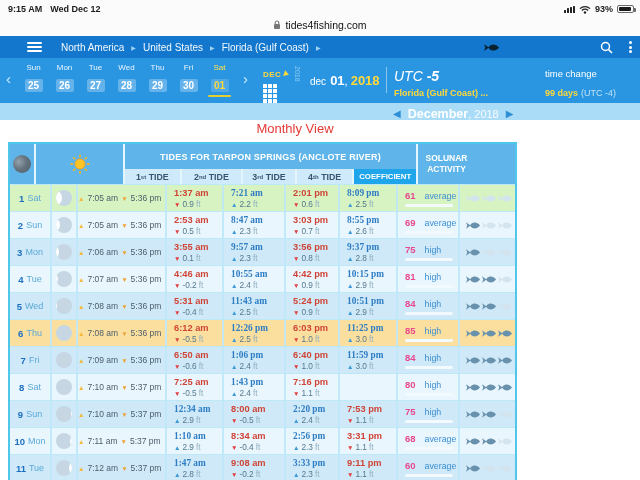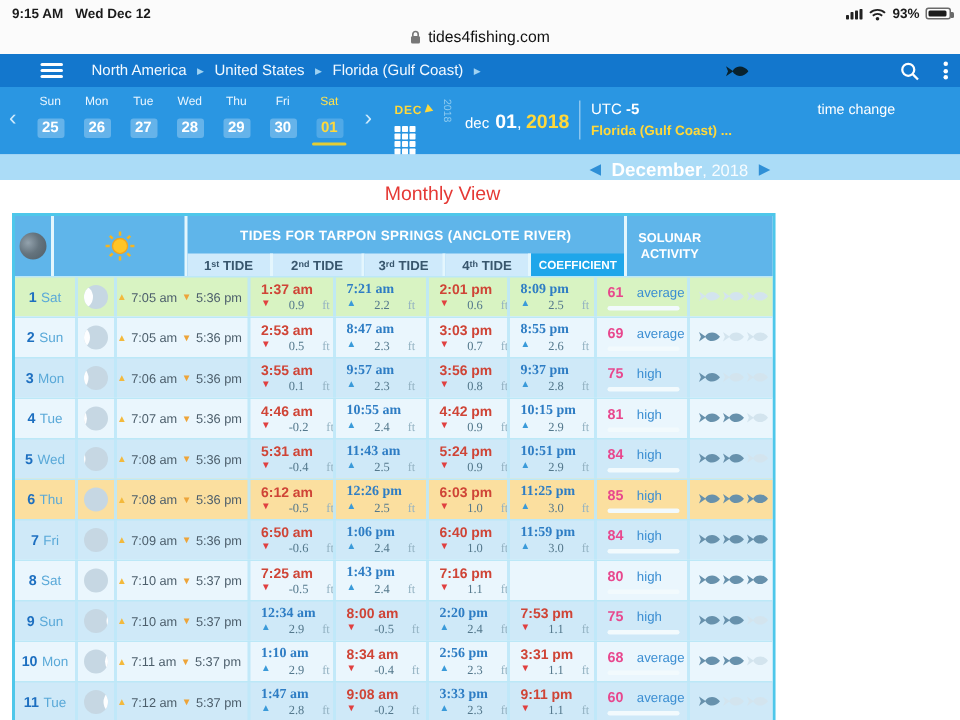--- a/index.html
+++ b/index.html
@@ -47,21 +47,21 @@
   .cal-grid{ margin-top:3px; display:grid; grid-template-columns:repeat(3,4px); grid-auto-rows:4px; gap:1px;}
   .cal-grid i{ background:#fff; border-radius:0.5px;}
   .year-rot{ position:absolute; left:294px; top:8px; font-size:7px; color:#8ecbf0; writing-mode:vertical-rl;}
   .date-display{ position:absolute; left:310px; top:15px; display:flex; align-items:baseline; color:#fff;}
   .date-display .d-pre{ font-size:10px; margin-right:4px;}
   .date-display .d-day{ font-size:13px; font-weight:bold;}
   .date-display .d-comma{ font-size:11px; margin-right:3px;}
   .date-display .d-year{ font-size:13px; font-weight:bold; color:#ffd83a;}
   .v-divider{ position:absolute; left:386px; top:9px; height:26px; border-left:1px solid rgba(255,255,255,.45);}
   .utc-block{ position:absolute; left:394px; top:9px; line-height:1.4;}
-  .utc-line{ font-size:10px; color:#fff;}
+  .utc-line{ font-size:14px; color:#fff;font-style:italic;}
   .utc-line b{ font-weight:bold;}
   .utc-region{ font-size:9px; font-weight:bold; color:#ffd83a;}
   .tc-block{ position:absolute; left:545px; top:9px; line-height:1.4;}
   .tc-label{ font-size:9.5px; color:#fff;}
   .tc-days{ font-size:9px; font-weight:bold; color:#ffd83a;}
   .tc-note{ font-size:9px; color:#bfe2f8; font-weight:normal; margin-left:3px;}
 
   
   .month-bar{ position:absolute; top:103px; left:0; width:640px; height:17px; background:#abdcf7;}
   .month-inner{ position:absolute; left:393px; top:1px; display:flex; align-items:center; gap:7px;}
@@ -100,21 +100,21 @@
   .day-name{ font-size:9px; color:#5aa9d8;}
   .moon-cell{ justify-content:center;}
   .moon{ width:16px; height:16px; border-radius:50%; background:#c6d7e3; position:relative; overflow:hidden;}
   .moon-lit{ position:absolute; top:0; width:16px; height:16px; border-radius:50%; background:#fdfeff;}
   .sun-cell{ gap:3px; font-size:8.5px; color:#4c5e6b; white-space:nowrap;}
   .tri-up{ color:#f3b93c; font-size:6.5px;}
   .tri-down{ color:#eda439; font-size:6.5px;}
   .tide-cell{ flex-direction:column; align-items:flex-start; justify-content:center; padding-left:7px; line-height:1.3;}
   .tide-time{ font-size:9.3px; font-weight:bold;}
   .tide-time.low{ color:#cf4436;} .tide-time.high{ color:#2e7dc4;font-family:Liberation Serif, serif;}
-  .tide-sub{ font-size:8.3px; color:#54788c; display:flex; align-items:flex-start; gap:12px;font-family:Liberation Serif, serif;}
+  .tide-sub{ font-size:8.3px; color:#54788c; display:flex; align-items:flex-end; gap:2px;}
   .tide-arrow{ font-size:6.5px;}
   .tide-arrow.low{ color:#e04040;} .tide-arrow.high{ color:#3a9ad9;}
   .tide-unit{ color:#93b2c2;}
   .coef-cell{ flex-direction:column; align-items:flex-start; justify-content:center; padding-left:7px;}
   .coef-line{ display:flex; align-items:baseline; gap:9px;}
   .coef-value{ font-size:9.5px; font-weight:bold; color:#e8478d;}
   .coef-label{ font-size:8.8px; color:#3b8ed2;}
   .coef-track{ margin-top:3px; width:48px; height:3px; background:#f2fafd; border-radius:2px; overflow:hidden;}
   .coef-fill{ height:100%; background:linear-gradient(90deg,#5ebe3e,#c8d832,#e8b431,#e07c28); border-radius:2px;}
   .solunar-cell{ justify-content:flex-start; gap:2px; padding-left:6px;}
@@ -264,20 +264,21 @@
 
     <span class="v-divider"></span>
 
     <div class="utc-block">
       <div class="utc-line"><span>UTC</span> <b>-5</b></div>
       <div class="utc-region">Florida (Gulf Coast) ...</div>
     </div>
 
     <div class="tc-block">
       <div class="tc-label">time change</div>
+      <div><span class="tc-days">99 days</span><span class="tc-days tc-note">(UTC -4)</span></div>
     </div>
   </div>
 
   <div class="month-bar">
     <div class="month-inner">
       <span class="m-arrow">◀</span>
       <span><span class="m-name">December</span><span class="m-year">, 2018</span></span>
       <span class="m-arrow">▶</span>
     </div>
   </div>

